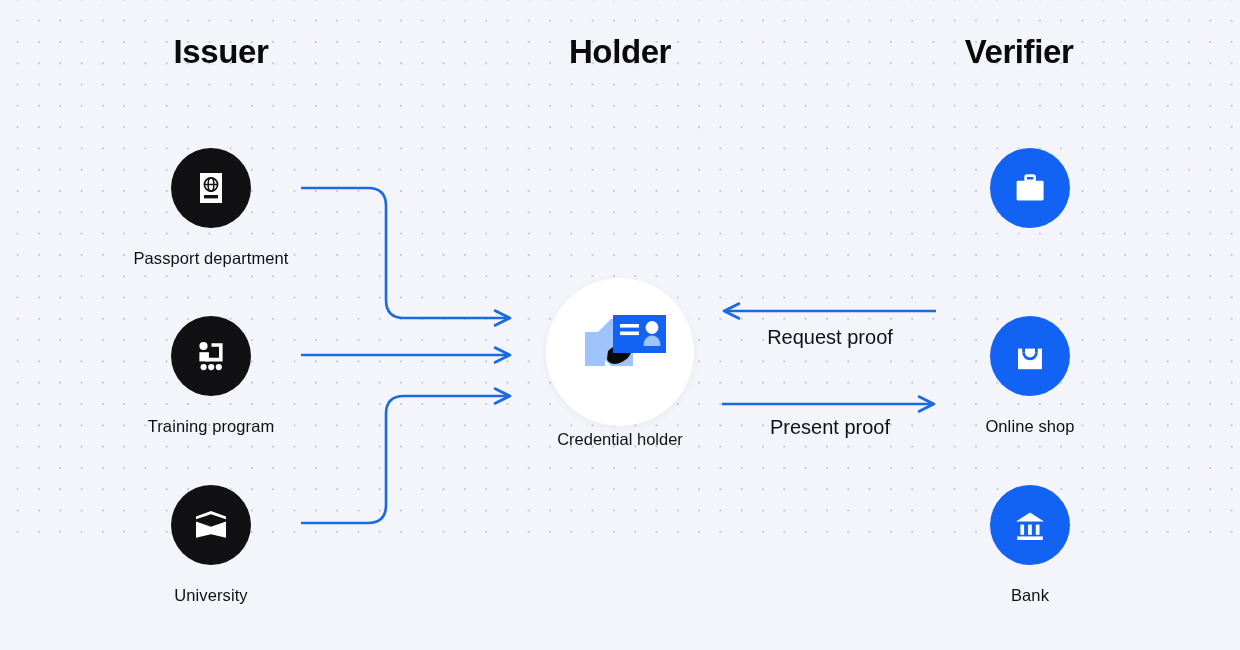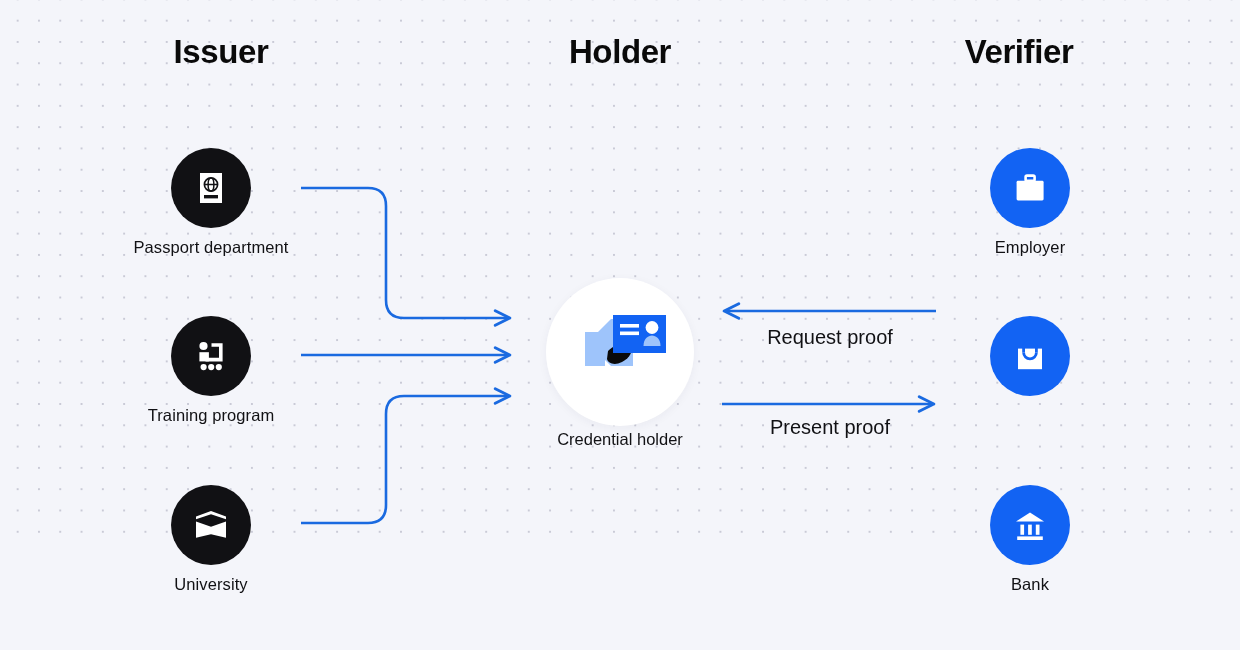--- a/index.html
+++ b/index.html
@@ -53,21 +53,21 @@
     height: 80px;
     border-radius: 50%;
     margin: 0 auto;
     display: flex;
     align-items: center;
     justify-content: center;
   }
   .node-circle.dark  { background: #111114; }
   .node-circle.blue  { background: #1263f3; }
   .node-label {
-    margin-top: 10px;
+    margin-top: 21px;
     font-size: 16.5px;
     color: #111114;
     white-space: nowrap;
     letter-spacing: 0.1px;
   }
 
   
   #node-passport { left: 211px; top: 148px; }
   #node-training { left: 211px; top: 316px; }
   #node-university { left: 211px; top: 485px; }
@@ -213,31 +213,31 @@
     <div id="holder-label">Credential holder</div>
   </div>
 
   <div class="node" id="node-employer">
     <div class="node-circle blue">
       <svg width="40" height="40" viewBox="0 0 40 40">
         <rect x="15.6" y="7.6" width="9" height="5.2" rx="1.4" fill="none" stroke="#ffffff" stroke-width="2.6"></rect>
         <rect x="6.6" y="12.8" width="27" height="19.6" rx="1.4" fill="#ffffff"></rect>
       </svg>
     </div>
-    <div class="node-label">Employer</div>
   </div>
 
   <div class="node" id="node-shop">
     <div class="node-circle blue">
       <svg width="40" height="40" viewBox="0 0 40 40">
         <rect x="8" y="12.6" width="24" height="20.6" fill="#ffffff"></rect>
         <path d="M 13.6 16.4 L 13.6 12 A 6.4 6.4 0 0 1 26.4 12 L 26.4 16.4" fill="none" stroke="#1263f3" stroke-width="2.8"></path>
         <path d="M 13.6 16.4 A 6.4 6.4 0 0 0 26.4 16.4" fill="none" stroke="#1263f3" stroke-width="2.8"></path>
       </svg>
     </div>
+    <div class="node-label">Online shop</div>
   </div>
 
   <div class="node" id="node-bank">
     <div class="node-circle blue">
       <svg width="40" height="40" viewBox="0 0 40 40">
         <path d="M 20 7.4 L 34 16.6 L 6 16.6 Z" fill="#ffffff"></path>
         <rect x="10.4" y="19.6" width="3.7" height="10.2" fill="#ffffff"></rect>
         <rect x="18.1" y="19.6" width="3.7" height="10.2" fill="#ffffff"></rect>
         <rect x="25.8" y="19.6" width="3.7" height="10.2" fill="#ffffff"></rect>
         <rect x="7.2" y="31.4" width="25.6" height="3.6" fill="#ffffff"></rect>

